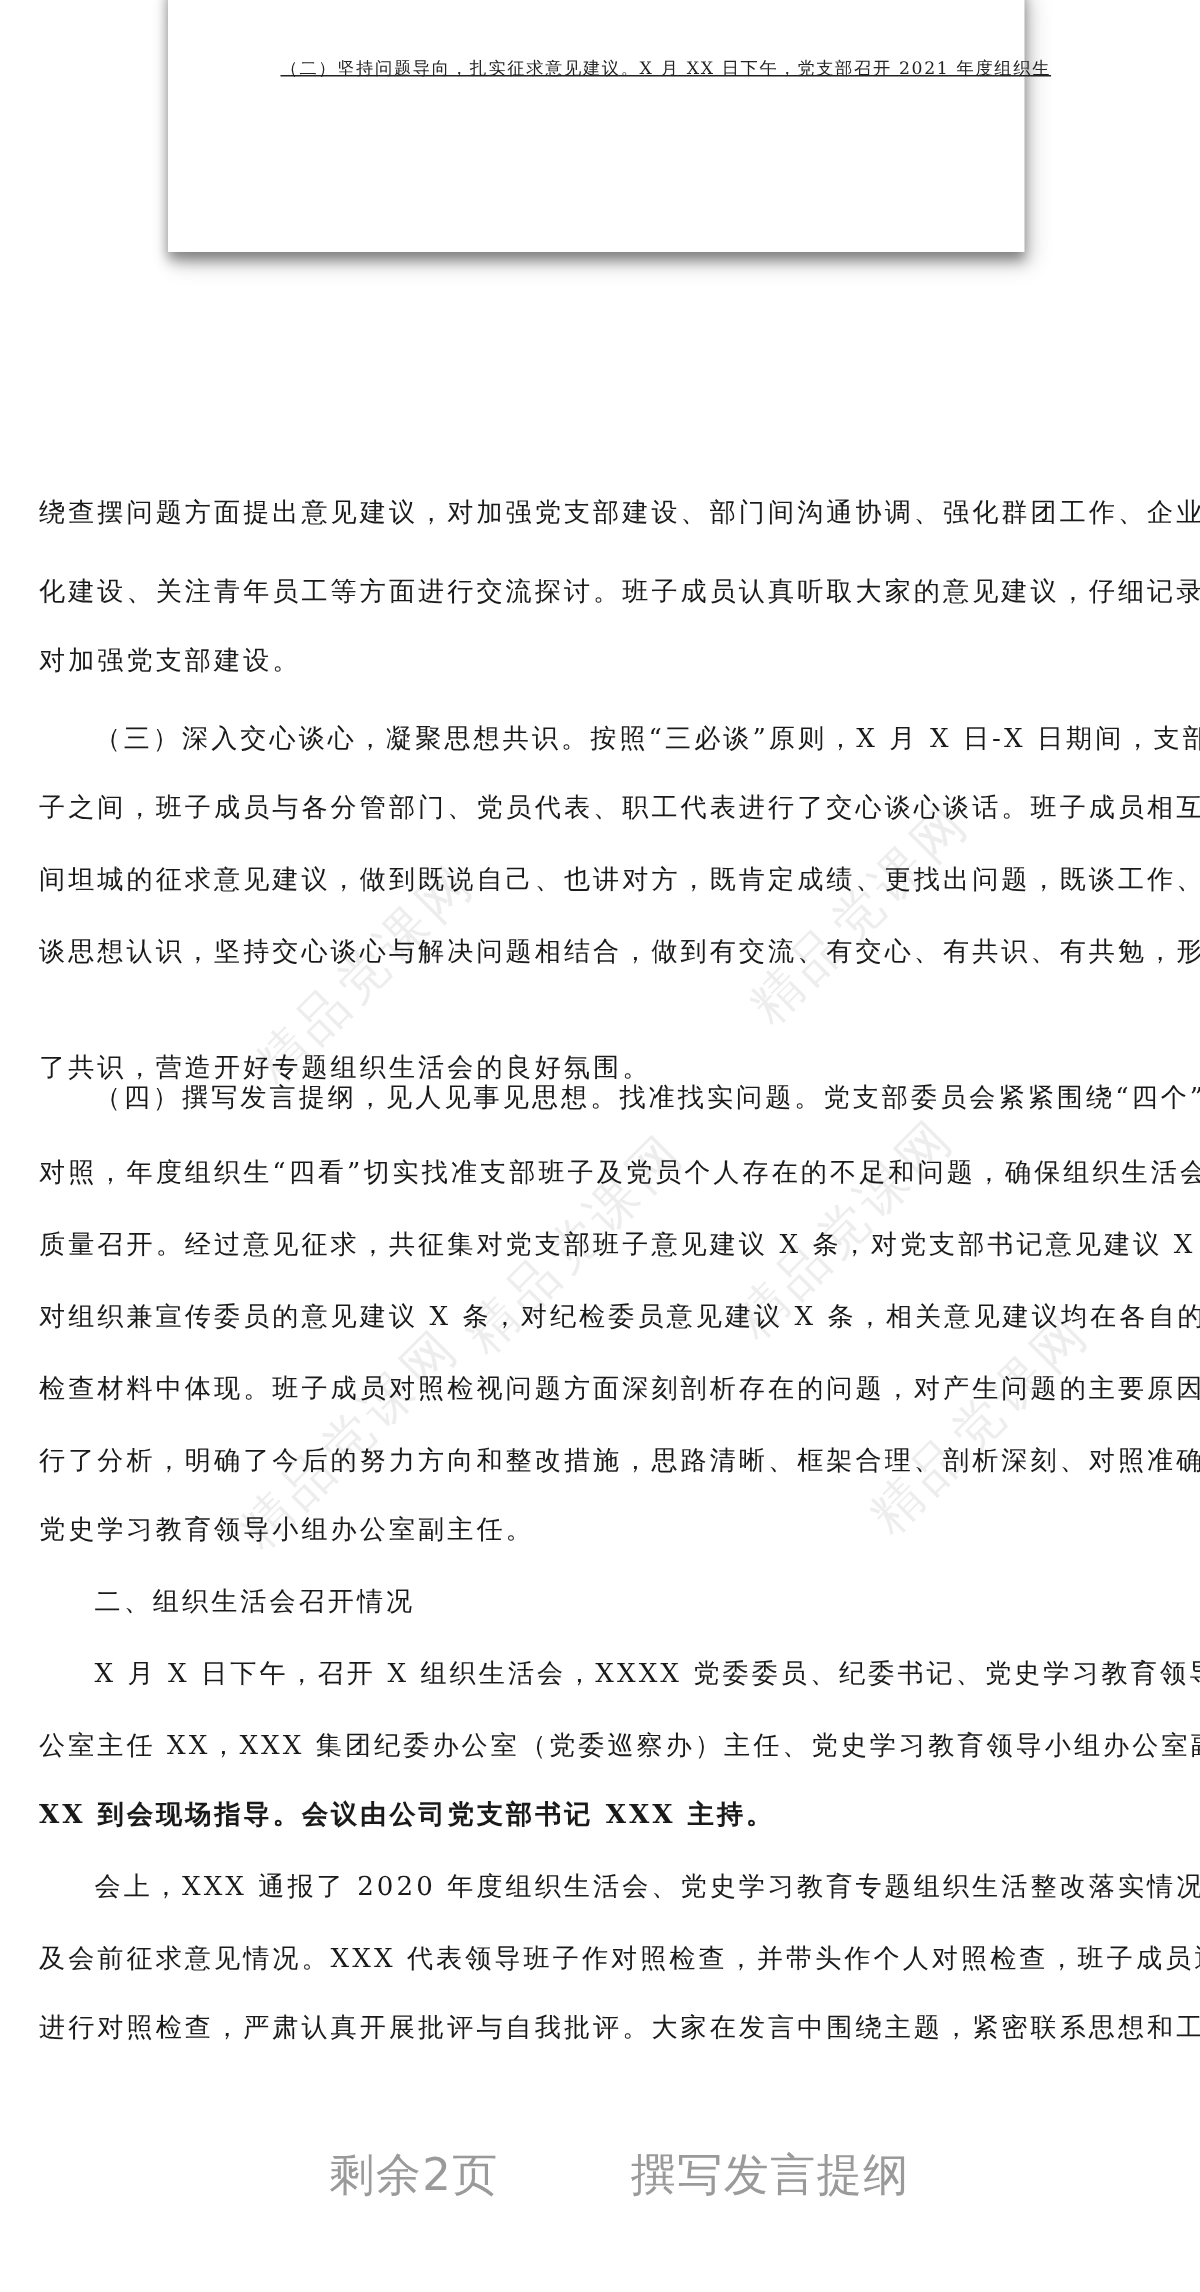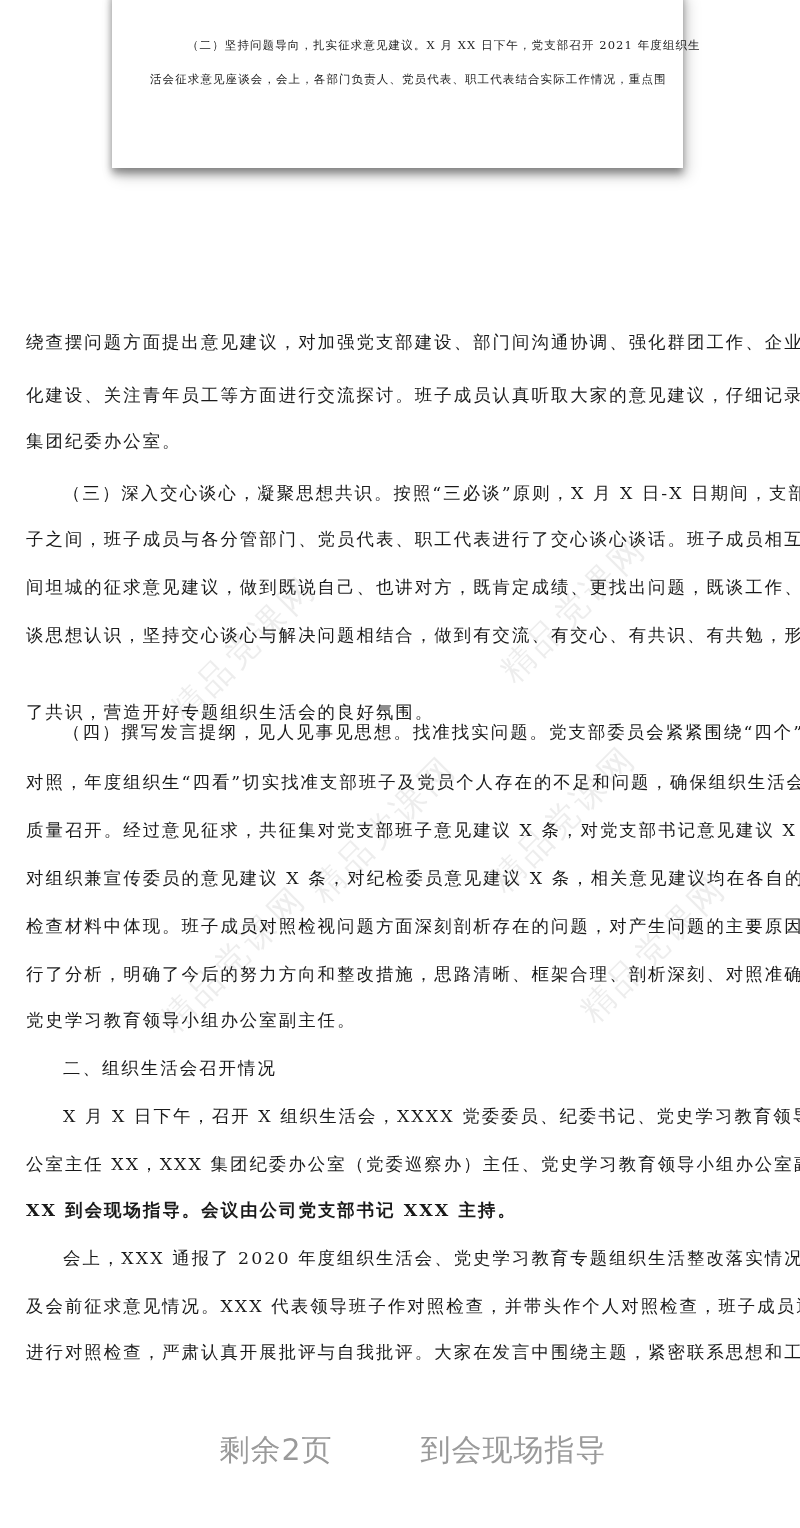--- a/index.html
+++ b/index.html
@@ -29,20 +29,21 @@
       margin: 0;
       position: absolute;
       left: 0;
       right: 0;
       font-size: 11.5px;
       line-height: 14px;
       letter-spacing: 1.1px;
       color: #222;
       white-space: nowrap;
       padding-left: 38px;
+      text-decoration: underline;
     }
     .preview-card .pl1 { top: 48px; padding-left: 75px; }
     .preview-card .pl2 { top: 55px; top: 55px; }
 
     
     .doc {
       position: absolute;
       left: 0;
       top: 0;
       width: 800px;
@@ -85,27 +86,26 @@
       letter-spacing: 1px;
     }
     .footer-prompt span { display: inline-block; margin-left: 26px; }
     .footer-prompt .gap { width: 36px; }
   </style>
 </head>
 <body>
 
 <div class="preview-card">
   <p class="pl1">（二）坚持问题导向，扎实征求意见建议。X 月 XX 日下午，党支部召开 2021 年度组织生</p>
-  <p class="pl2" style="top:82px;">活会征求意见座谈会，会上，各部门负责人、党员代表、职工代表结合实际工作情况，重点围</p>
 </div>
 
 <div class="doc">
   <div class="line" style="top:330px;">绕查摆问题方面提出意见建议，对加强党支部建设、部门间沟通协调、强化群团工作、企业文</div>
   <div class="line" style="top:383px;">化建设、关注青年员工等方面进行交流探讨。班子成员认真听取大家的意见建议，仔细记录并</div>
-  <div class="line" style="top:429px;">集团纪委办公室。</div>
+  <div class="line" style="top:429px;">对加强党支部建设。</div>
 
   <div class="line indent" style="top:481px;">（三）深入交心谈心，凝聚思想共识。按照“三必谈”原则，X 月 X 日-X 日期间，支部班</div>
   <div class="line" style="top:527px;">子之间，班子成员与各分管部门、党员代表、职工代表进行了交心谈心谈话。班子成员相互之</div>
   <div class="line" style="top:575px;">间坦城的征求意见建议，做到既说自己、也讲对方，既肯定成绩、更找出问题，既谈工作、更</div>
   <div class="line" style="top:623px;">谈思想认识，坚持交心谈心与解决问题相结合，做到有交流、有交心、有共识、有共勉，形成</div>
   <div class="line" style="top:700px;">了共识，营造开好专题组织生活会的良好氛围。</div>
 
   <div class="line indent" style="top:720px;">（四）撰写发言提纲，见人见事见思想。找准找实问题。党支部委员会紧紧围绕“四个”</div>
   <div class="line" style="top:770px;">对照，年度组织生“四看”切实找准支部班子及党员个人存在的不足和问题，确保组织生活会高</div>
   <div class="line" style="top:818px;">质量召开。经过意见征求，共征集对党支部班子意见建议 X 条，对党支部书记意见建议 X 条，</div>
@@ -125,14 +125,14 @@
 </div>
 
 <div class="watermark" style="left:160px; top:700px;">精品党课网</div>
 <div class="watermark" style="left:490px; top:660px;">精品党课网</div>
 <div class="watermark" style="left:300px; top:880px;">精品党课网</div>
 <div class="watermark" style="left:480px; top:870px;">精品党课网</div>
 <div class="watermark" style="left:150px; top:1010px;">精品党课网</div>
 <div class="watermark" style="left:570px; top:1000px;">精品党课网</div>
 
 <div class="footer-prompt">
-  <span>剩余2页</span><span class="gap"></span><span>到会现场指导</span>
+  <span>剩余2页</span><span class="gap"></span><span>撰写发言提纲</span>
 </div>
 
 </body></html>

